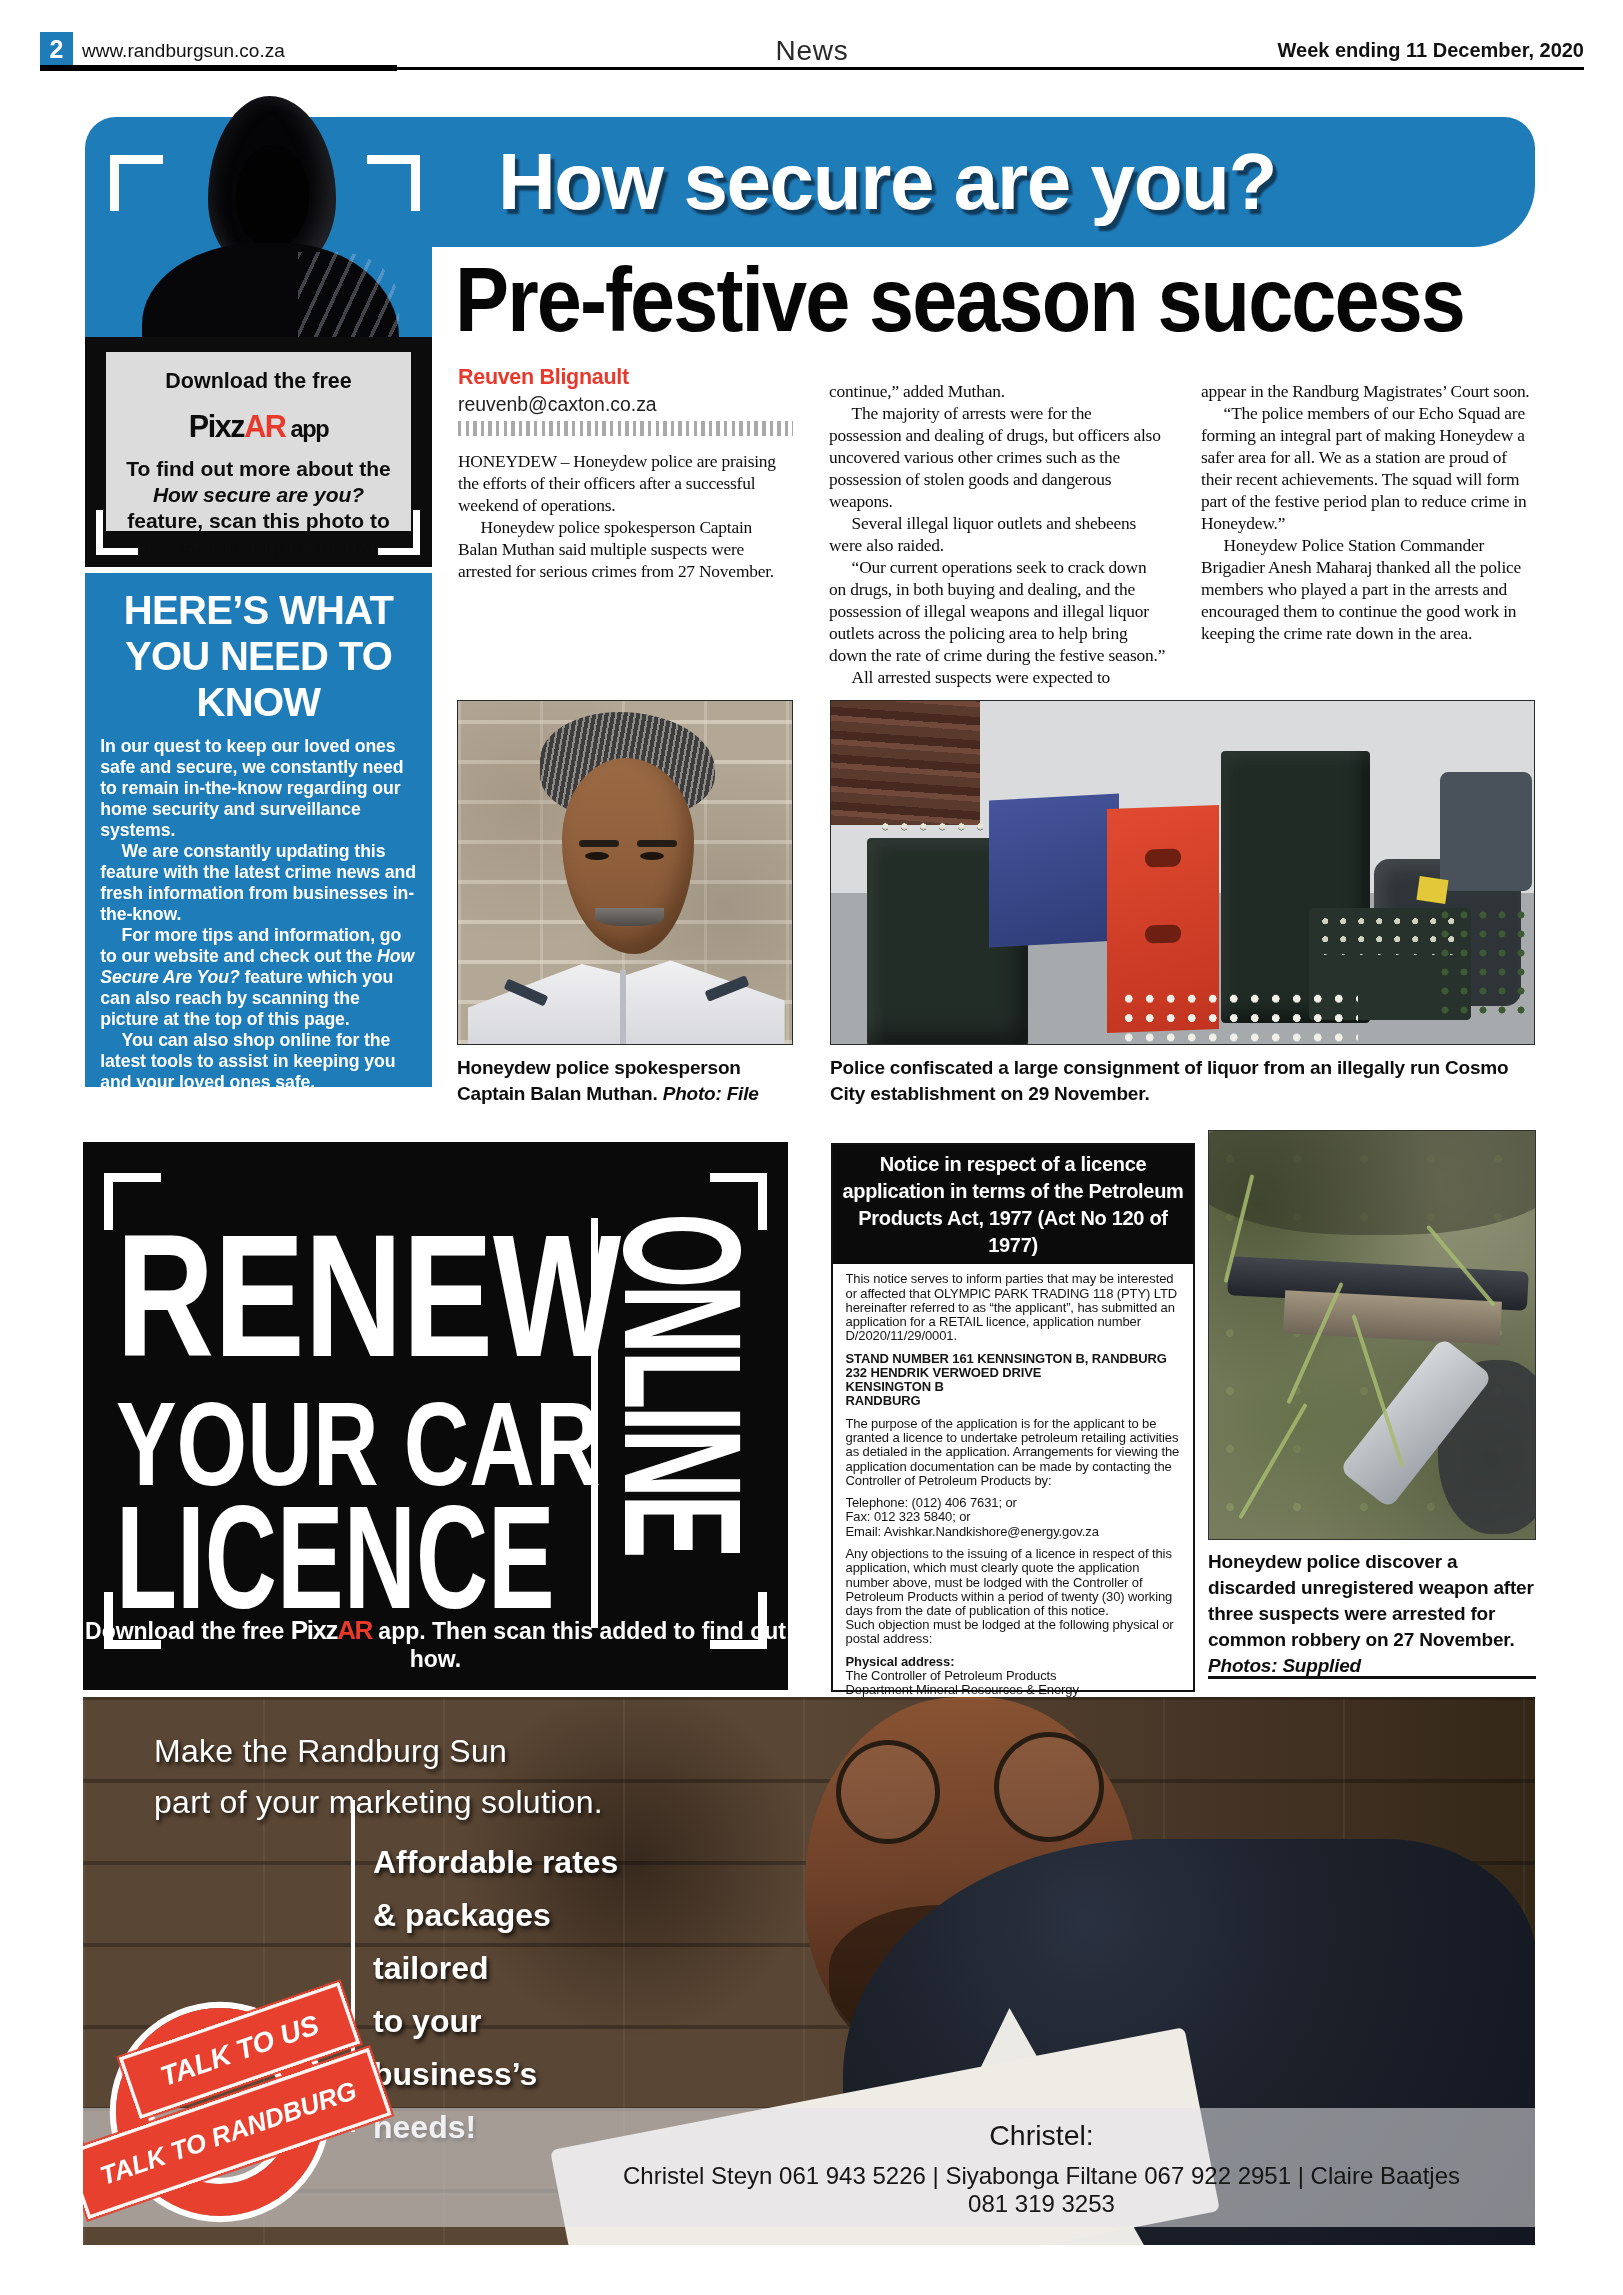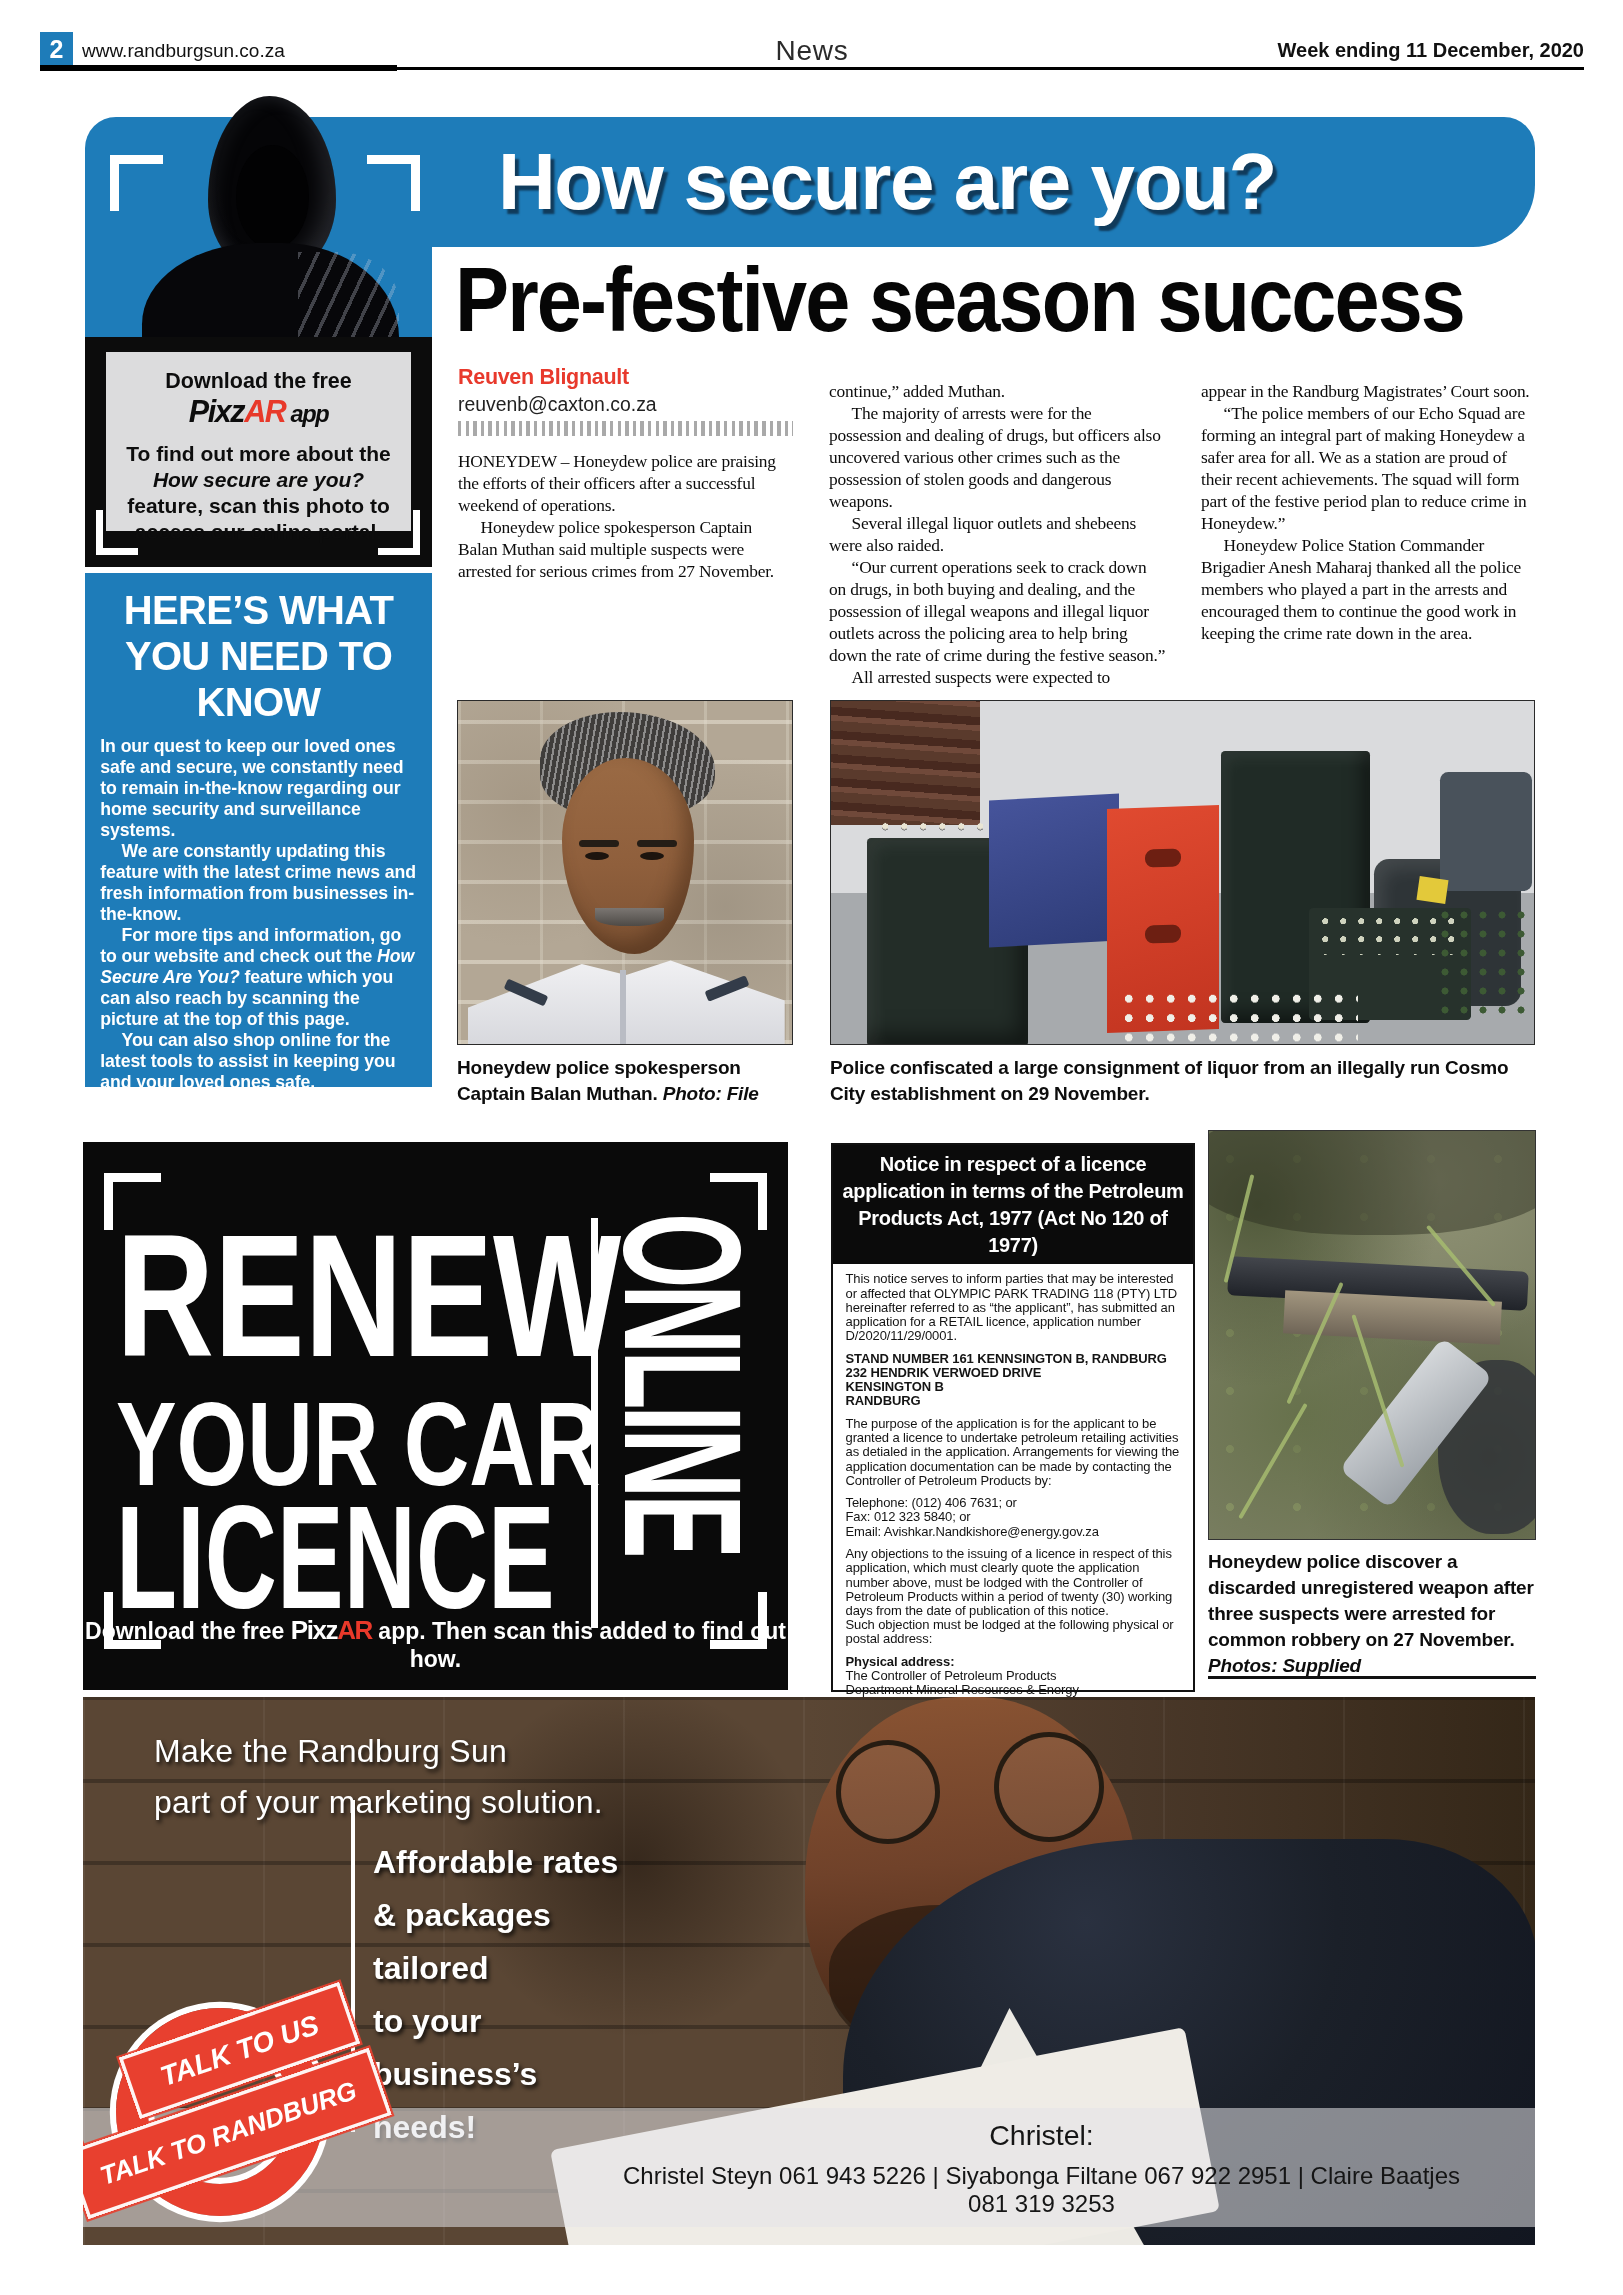--- a/index.html
+++ b/index.html
@@ -39,21 +39,21 @@
                     border-radius:50% 50% 0 0 / 95% 110% 0 0; }
   .hood-wrinkles { position:absolute; left:156px; top:156px; width:101px; height:85px;
                    background:repeating-linear-gradient(115deg, rgba(200,205,220,.30) 0 3.5px, rgba(0,0,0,0) 3.5px 16.7px);
                    border-radius:0 60% 0 0; }
 
   
   .pixzar-box { left:85px; top:337px; width:347px; height:230px; background:#0c0c0c; }
   .pixzar-panel { position:absolute; left:21px; top:15.3px; width:305px; height:179px; background:#dcdcdd;
                   text-align:center; padding-top:16.7px; }
   .pixzar-dl { font-size:21.5px; font-weight:bold; color:#0d0d0d; }
-  .pixzar-logoline { margin-top:0; font-size:30.5px; font-weight:bold; letter-spacing:-1.4px; color:#0d0d0d;font-style:italic; }
+  .pixzar-logoline { margin-top:15px; font-size:30.5px; font-weight:bold; letter-spacing:-1.4px; color:#0d0d0d; }
   .logo-ar { color:#e8392a; }
   .logo-app { font-size:23.6px; font-weight:bold; }
   .pixzar-body { margin:12.5px 18px 0; font-size:21px; line-height:26px; font-weight:bold; color:#0d0d0d; }
   .pixzar-body .it { font-style:italic; }
 
   
   .know-box { left:85px; top:573px; width:347px; height:514px; background:#1e7cb9; color:#fff; }
   .know-title { margin:14px 21px 0; text-align:center; font-size:40px; line-height:46px; font-weight:bold; letter-spacing:-0.7px; }
   .know-body { margin:11px 14px 0 15.3px; font-size:17.7px; line-height:21px; font-weight:bold; letter-spacing:-0.1px; }
   .know-body p + p { text-indent:1.2em; }

